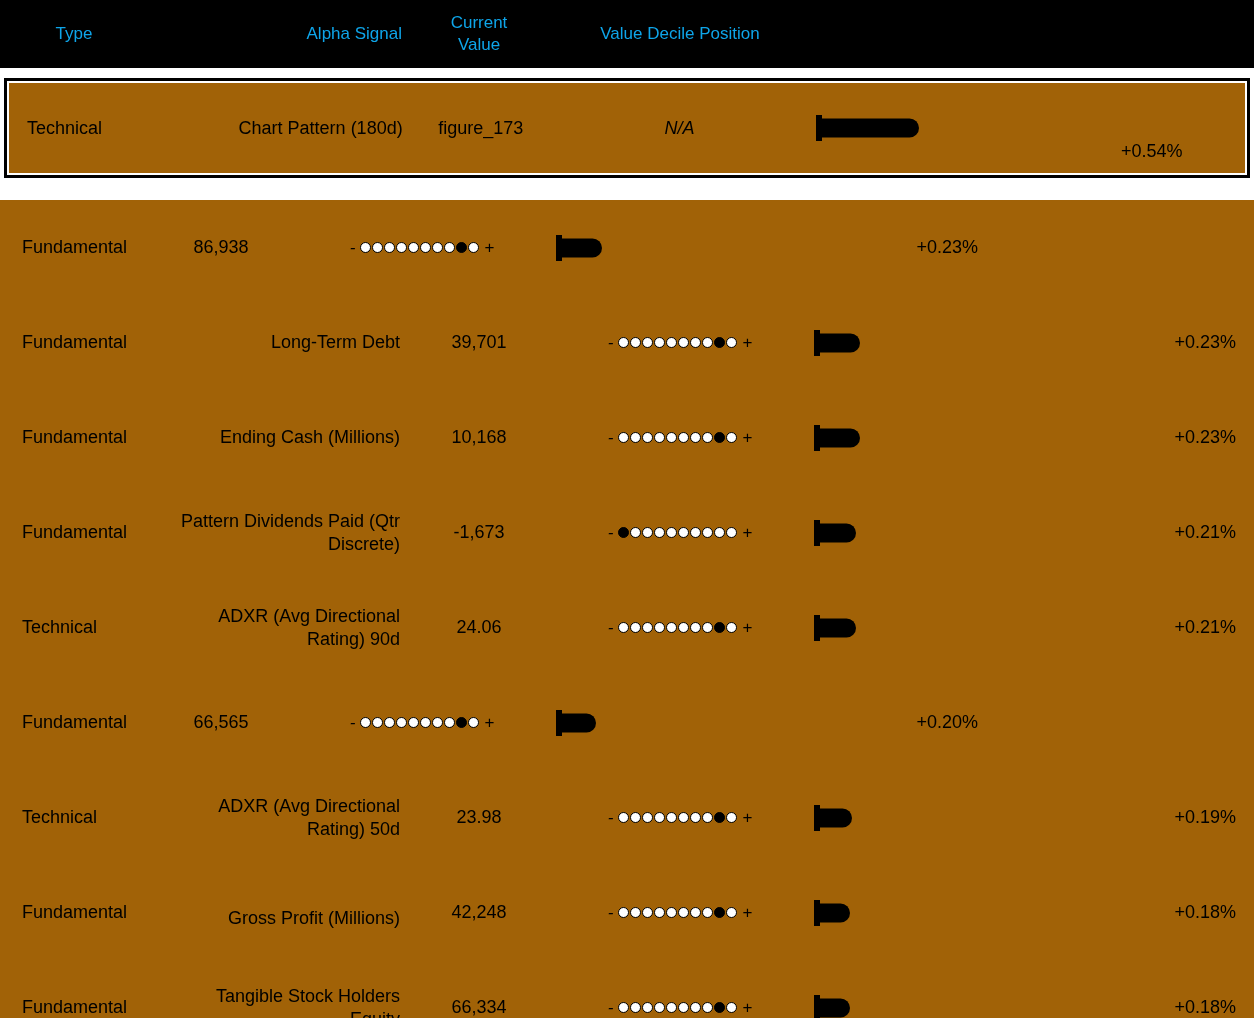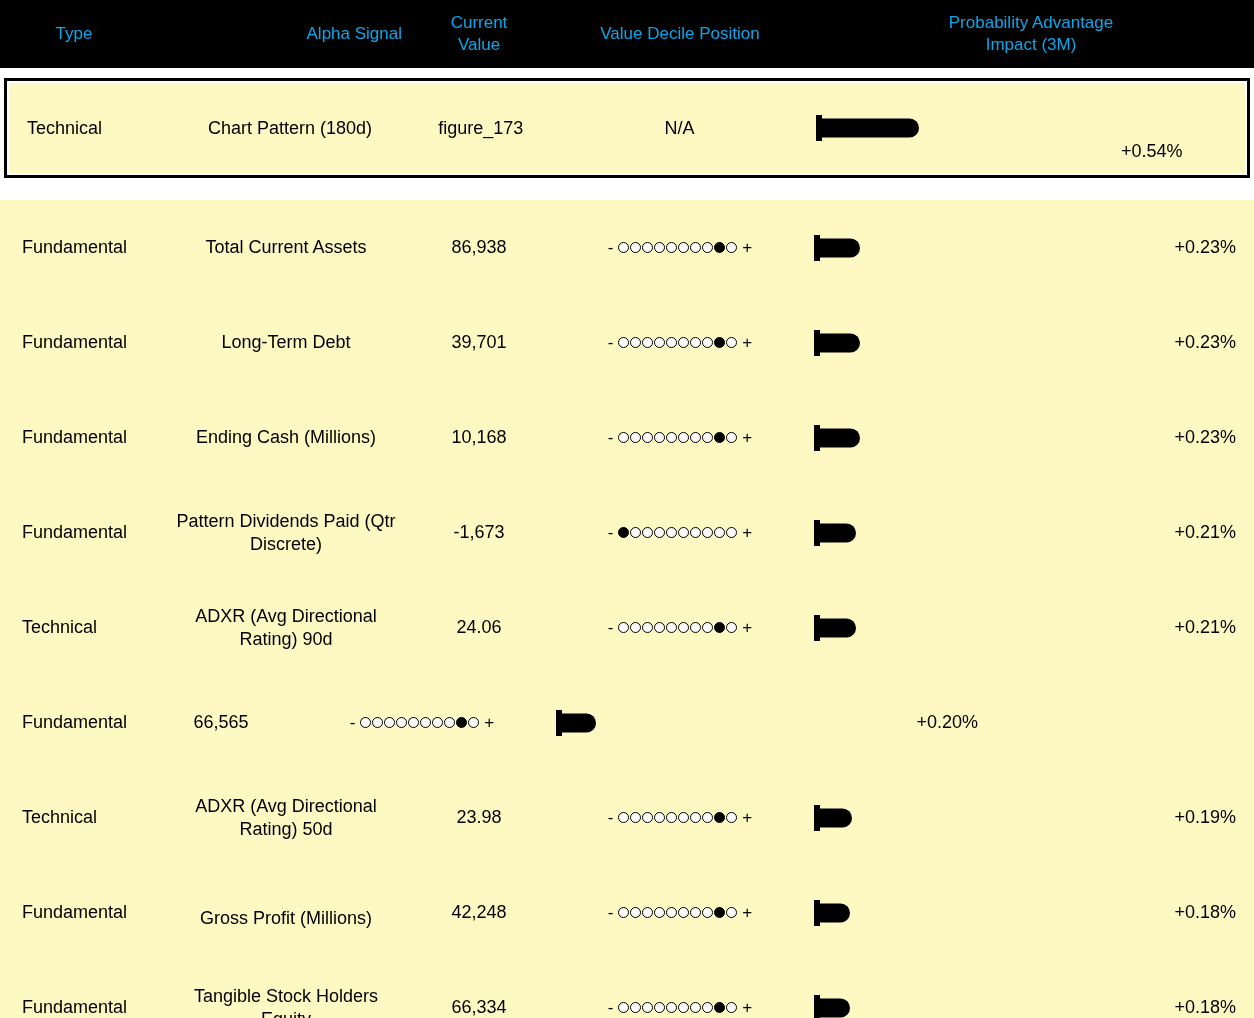--- a/index.html
+++ b/index.html
@@ -38,32 +38,32 @@
   .c-signal { width: 258px; text-align: right; }
   .c-value  { width: 146px; }
   .c-decile { width: 256px; }
   .c-impact { width: 446px; }
 
   
   .row {
     display: flex;
     align-items: center;
     height: 95px;
-    background: #fef9c3;
+    background: #a16207;
   }
   .cell {
     font-size: 18px;
     color: #000000;
     padding: 0 6px;
     line-height: 1.25;
   }
   .cell.type   { text-align: left; padding-left: 22px; }
-  .cell.signal { text-align: center; padding-left: 24px; }
+  .cell.signal { text-align: right; padding-left: 24px; }
   .cell.value  { text-align: center; }
-  .cell.decile { text-align: center; }
+  .cell.decile { text-align: center; font-style: italic; }
 
   
   .row.highlight {
     border: 3px solid #000000;
     height: 100px;
     box-shadow: 0 0 0 2px #ffffff inset;
     margin: 0 4px;
     width: 1246px;
   }
 
@@ -130,22 +130,20 @@
 <body>
 
 <div id="page">
 
   <div class="header-row">
     <div class="header-cell c-type">Type</div>
     <div class="header-cell c-signal">Alpha Signal</div>
     <div class="header-cell c-value">Current
 Value</div>
     <div class="header-cell c-decile">Value Decile Position</div>
-    <div class="header-cell c-impact">Probability Advantage
-Impact (3M)</div>
   </div>
 
   <div class="spacer-thin"></div>
 
   <div id="rows">
       <div class="row highlight">
         <div class="cell type c-type" style="padding-left: 20px;">Technical</div>
         <div class="cell signal c-signal" style="font-weight: 400;">Chart Pattern (180d)</div>
         <div class="cell value c-value">figure_173</div>
         <div class="cell decile c-decile"><span class="na-text">N/A</span></div>
@@ -153,21 +151,20 @@
           <div class="bar-track" style="width: 305px; margin-left: 4px;">
             <div class="bar-base"></div>
             <div class="bar-fill" style="width: 100px; background: rgb(0, 0, 0);"></div>
           </div>
           <div class="impact-label" style="text-align: left; width: 120px; padding-right: 0px; margin-top: 47px;">+0.54%</div>
         </div>
       </div>
       <div style="height: 22px;"></div>
       <div class="row">
         <div class="cell type c-type">Fundamental</div>
-        <div class="cell signal c-signal" style="font-weight: 400;">Total Current Assets</div>
         <div class="cell value c-value">86,938</div>
         <div class="cell decile c-decile"><span class="decile-wrap">
             <span>-</span>
             <span class="dots">
               <span class="dot"></span>
               <span class="dot"></span>
               <span class="dot"></span>
               <span class="dot"></span>
               <span class="dot"></span>
               <span class="dot"></span>

